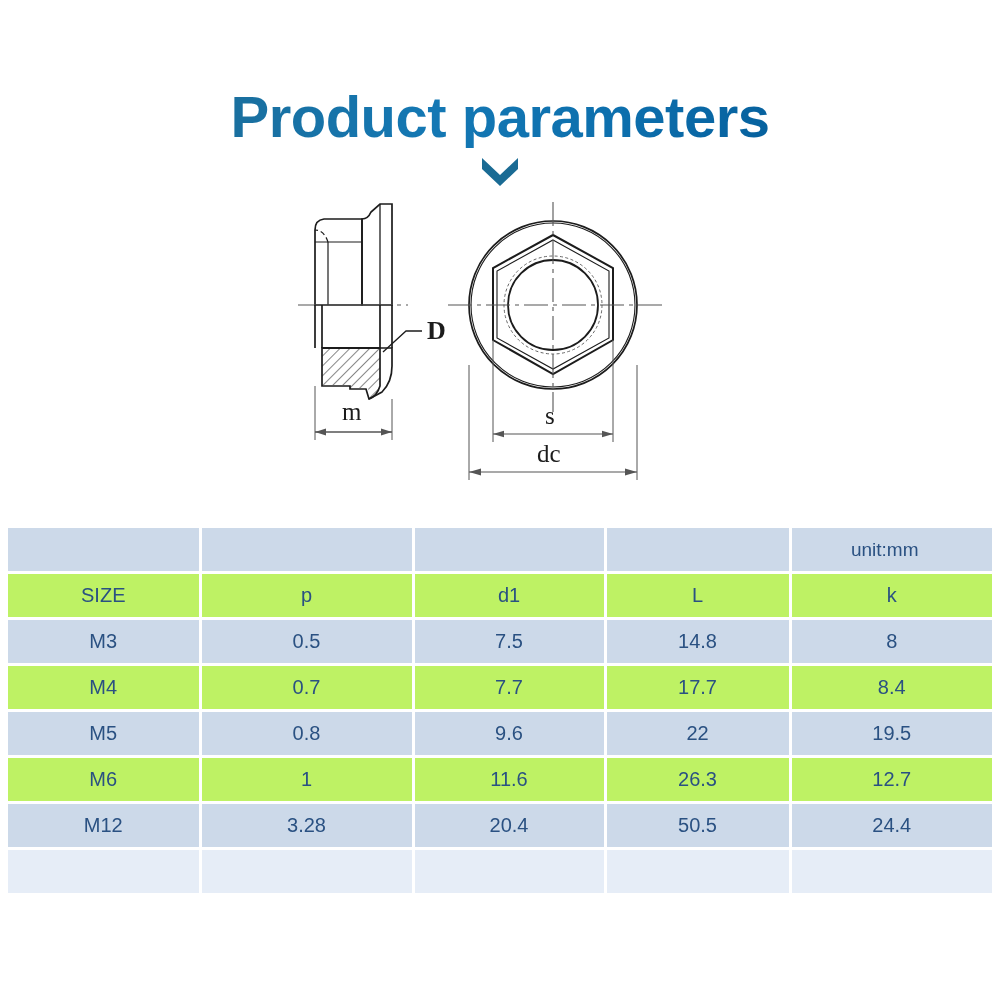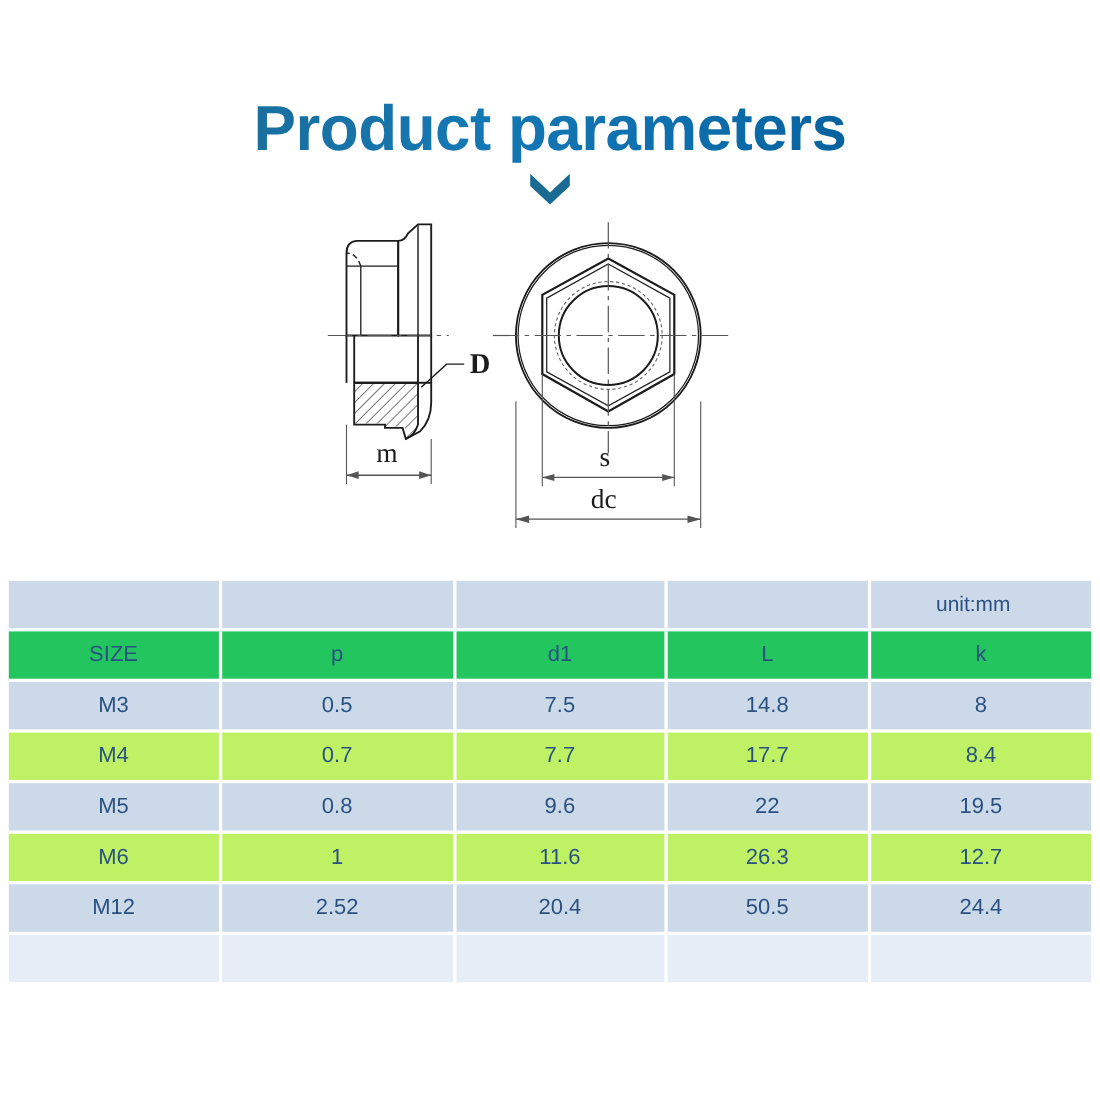--- a/index.html
+++ b/index.html
@@ -94,21 +94,21 @@
     background: #ccd9e9;
     height: 42px;
   }
   .row-unit td.unit-cell {
     text-align: right;
     padding-right: 14px;
     font-size: 19px;
     color: #2a5182;
   }
   .row-head td {
-    background: #22c55e;
+    background: #bef264;
     height: 43px;
     font-size: 20px;
   }
   .row-odd td  { background: #ccd9e9; }
   .row-even td { background: #bef264; }
   .row-blank td { background: #e6edf7; height: 48px; }
 
   
   col.c-size { width: 192px; }
   col.c-p    { width: 213px; }
@@ -254,21 +254,21 @@
         </tr>
         <tr class="row-even">
           <td>M6</td>
           <td>1</td>
           <td>11.6</td>
           <td>26.3</td>
           <td>12.7</td>
         </tr>
         <tr class="row-odd">
           <td>M12</td>
-          <td>2.52</td>
+          <td>3.28</td>
           <td>20.4</td>
           <td>50.5</td>
           <td>24.4</td>
         </tr>
         <tr class="row-blank">
           <td></td>
           <td></td>
           <td></td>
           <td></td>
           <td></td>

